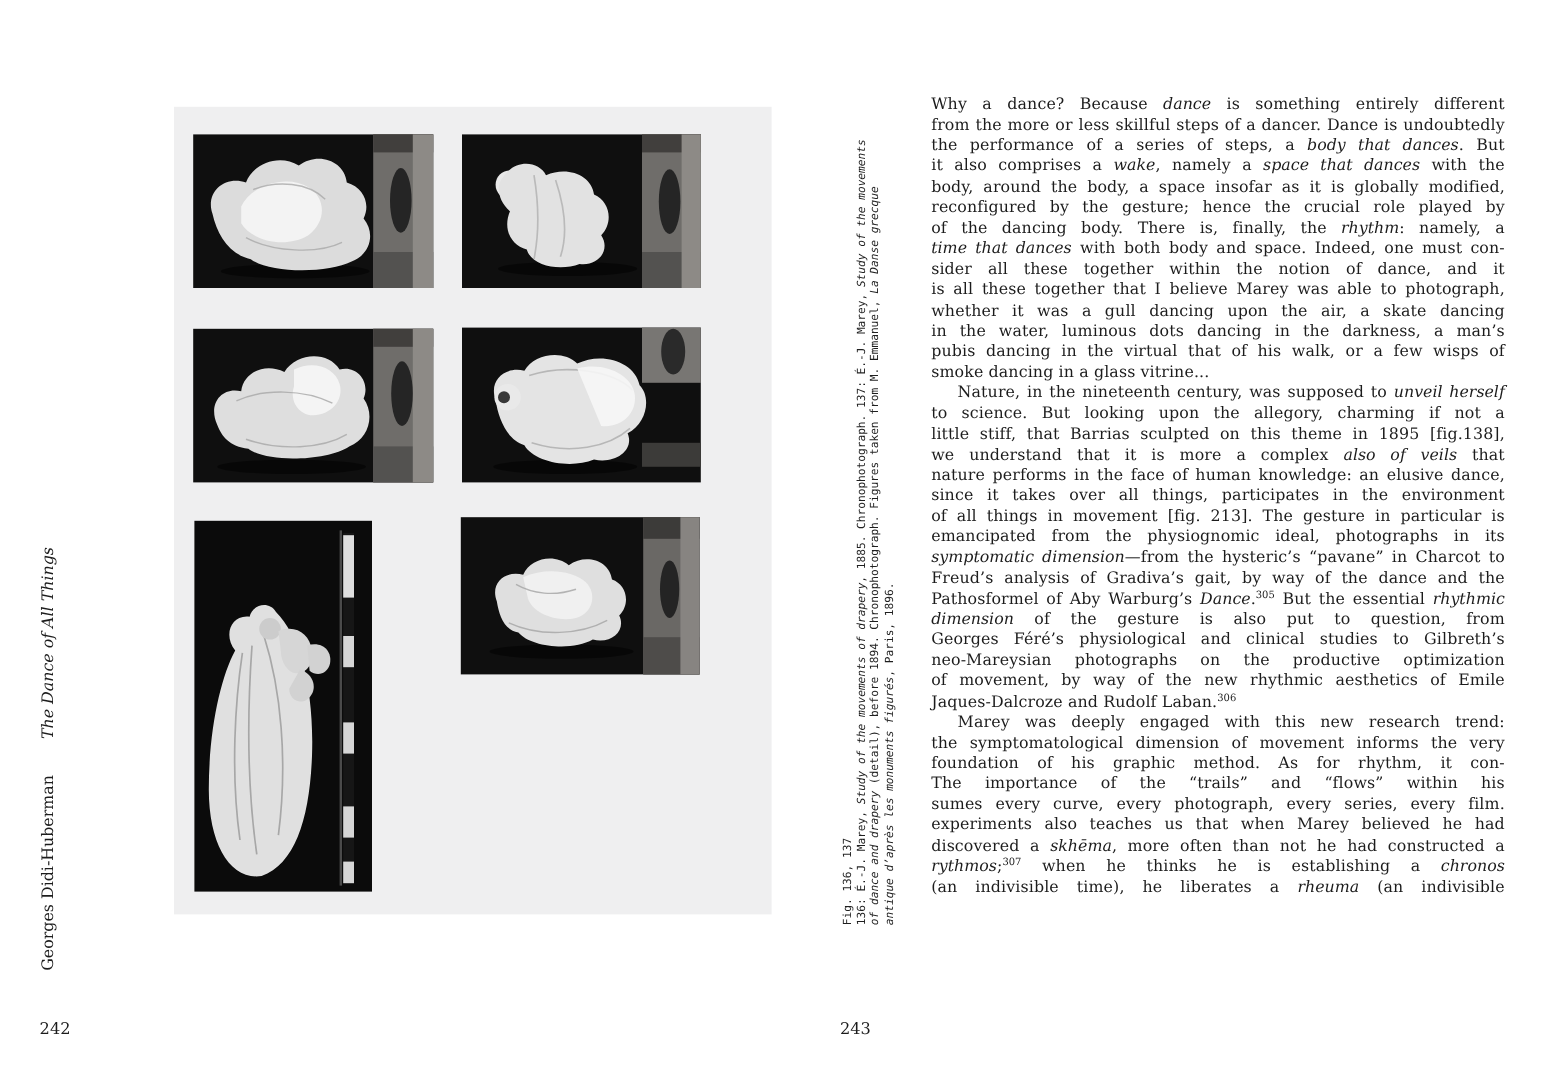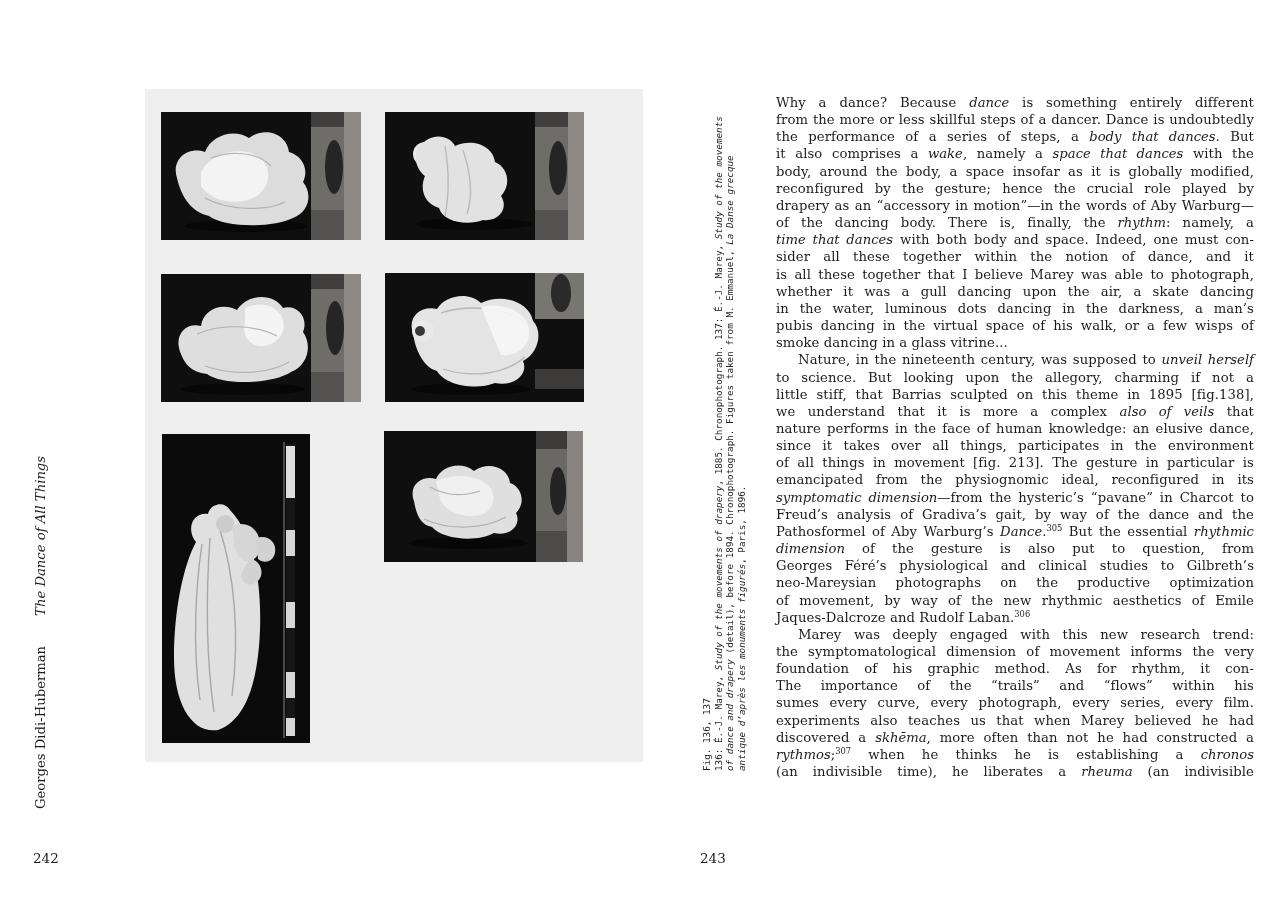--- a/index.html
+++ b/index.html
@@ -7,21 +7,21 @@
     width:1286px;height:904px;position:relative;overflow:hidden;
     background:#ffffff;color:#1c1c1c;
     font-family:"DejaVu Serif",serif;
   }
   
   .plate{position:absolute;left:145px;top:89px;width:498px;height:673px;background:#efeff0}
   .plate svg{position:absolute;left:0;top:0}
 
   
   .body-text{
-    position:absolute;left:776px;top:94px;width:478px;
+    position:absolute;left:776px;top:79px;width:478px;
     font-size:13.2px;line-height:17.15px;letter-spacing:.1px;
   }
   .line{text-align:justify;text-align-last:justify}
   .line.rag{text-align-last:left}
   .line.indent{text-indent:22px}
   .line i{letter-spacing:0}
   sup{font-size:8.3px;vertical-align:5px;letter-spacing:0;line-height:0}
 
   
   .caption{
@@ -148,37 +148,36 @@
     <div class="cap-line"><i>antique d’après les monuments figurés</i>, Paris, 1896.</div>
   </div>
 
 <div class="body-text">
     <div class="line">Why a dance? Because <i>dance</i> is something entirely different</div>
     <div class="line">from the more or less skillful steps of a dancer. Dance is undoubtedly</div>
     <div class="line">the performance of a series of steps, a <i>body that dances</i>. But</div>
     <div class="line">it also comprises a <i>wake</i>, namely a <i>space that dances</i> with the</div>
     <div class="line">body, around the body, a space insofar as it is globally modified,</div>
     <div class="line">reconfigured by the gesture; hence the crucial role played by</div>
-    <div class="line">drapery as an “accessory in motion”—in the words of Aby Warburg—</div>
     <div class="line">of the dancing body. There is, finally, the <i>rhythm</i>: namely, a</div>
     <div class="line"><i>time that dances</i> with both body and space. Indeed, one must con-</div>
     <div class="line">sider all these together within the notion of dance, and it</div>
     <div class="line">is all these together that I believe Marey was able to photograph,</div>
     <div class="line">whether it was a gull dancing upon the air, a skate dancing</div>
     <div class="line">in the water, luminous dots dancing in the darkness, a man’s</div>
-    <div class="line">pubis dancing in the virtual space of his walk, or a few wisps of</div>
+    <div class="line">pubis dancing in the virtual that of his walk, or a few wisps of</div>
     <div class="line rag">smoke dancing in a glass vitrine...</div>
     <div class="line indent">Nature, in the nineteenth century, was supposed to <i>unveil herself</i></div>
     <div class="line">to science. But looking upon the allegory, charming if not a</div>
     <div class="line">little stiff, that Barrias sculpted on this theme in 1895 [fig.138],</div>
     <div class="line">we understand that it is more a complex <i>also of veils</i> that</div>
     <div class="line">nature performs in the face of human knowledge: an elusive dance,</div>
     <div class="line">since it takes over all things, participates in the environment</div>
     <div class="line">of all things in movement [fig. 213]. The gesture in particular is</div>
-    <div class="line">emancipated from the physiognomic ideal, reconfigured in its</div>
+    <div class="line">emancipated from the physiognomic ideal, photographs in its</div>
     <div class="line"><i>symptomatic dimension</i>—from the hysteric’s “pavane” in Charcot to</div>
     <div class="line">Freud’s analysis of Gradiva’s gait, by way of the dance and the</div>
     <div class="line">Pathosformel of Aby Warburg’s <i>Dance</i>.<sup>305</sup> But the essential <i>rhythmic</i></div>
     <div class="line"><i>dimension</i> of the gesture is also put to question, from</div>
     <div class="line">Georges Féré’s physiological and clinical studies to Gilbreth’s</div>
     <div class="line">neo-Mareysian photographs on the productive optimization</div>
     <div class="line">of movement, by way of the new rhythmic aesthetics of Emile</div>
     <div class="line rag">Jaques-Dalcroze and Rudolf Laban.<sup>306</sup></div>
     <div class="line indent">Marey was deeply engaged with this new research trend:</div>
     <div class="line">the symptomatological dimension of movement informs the very</div>

